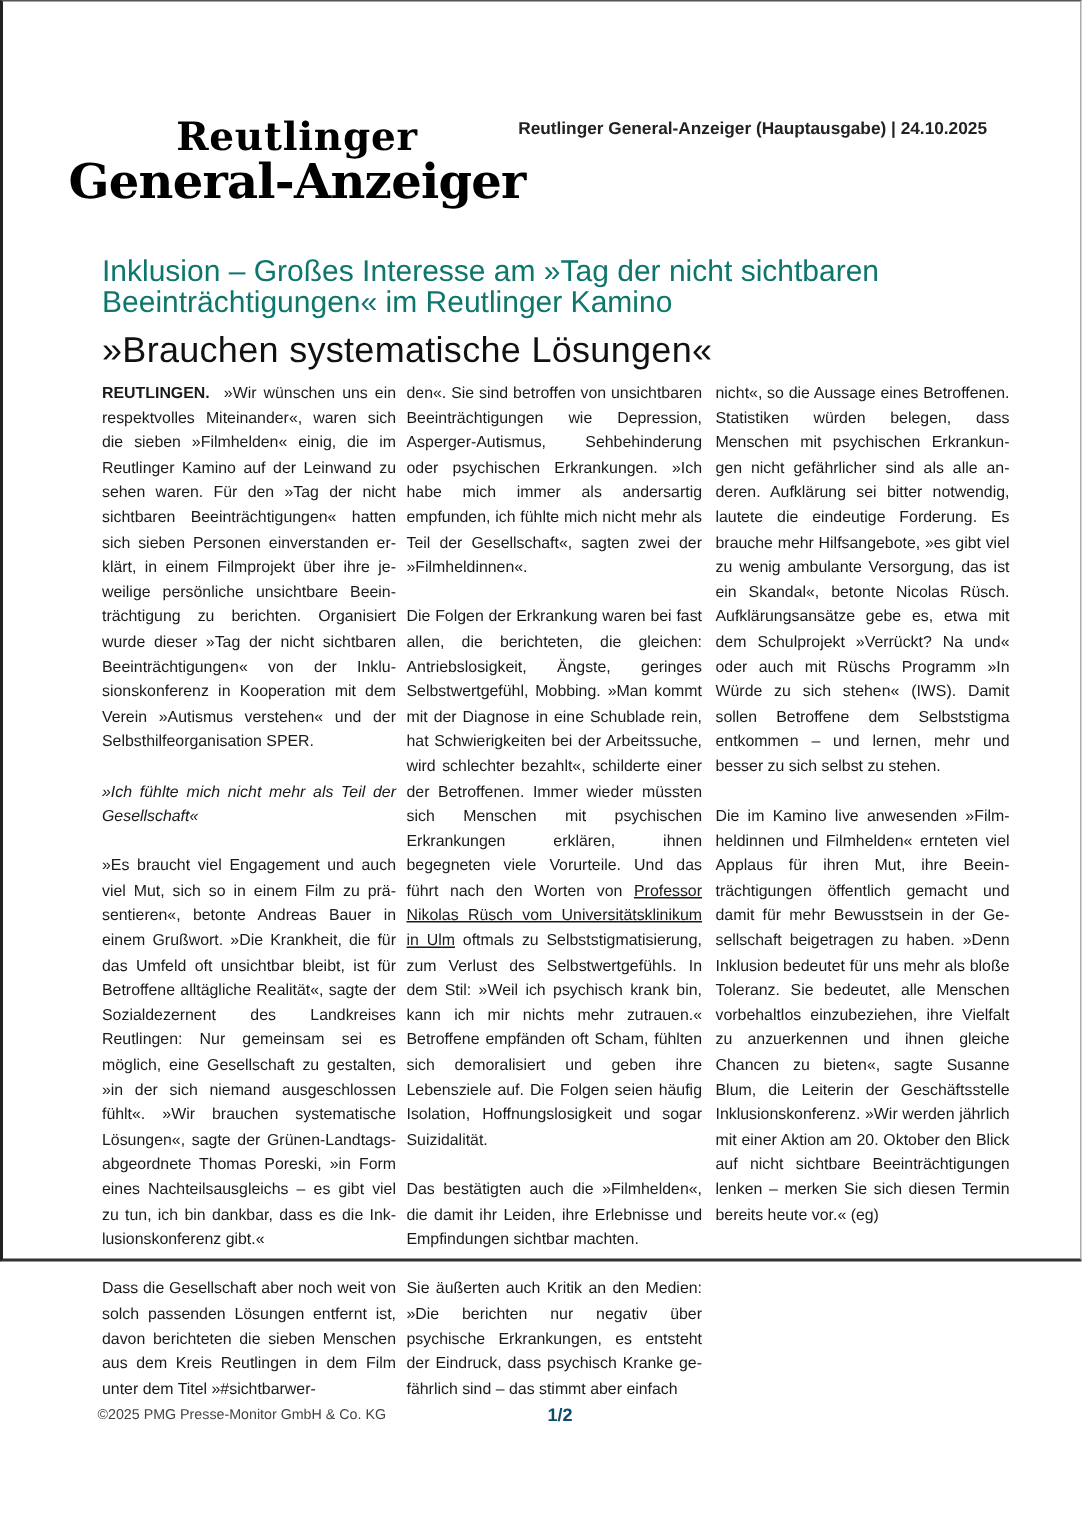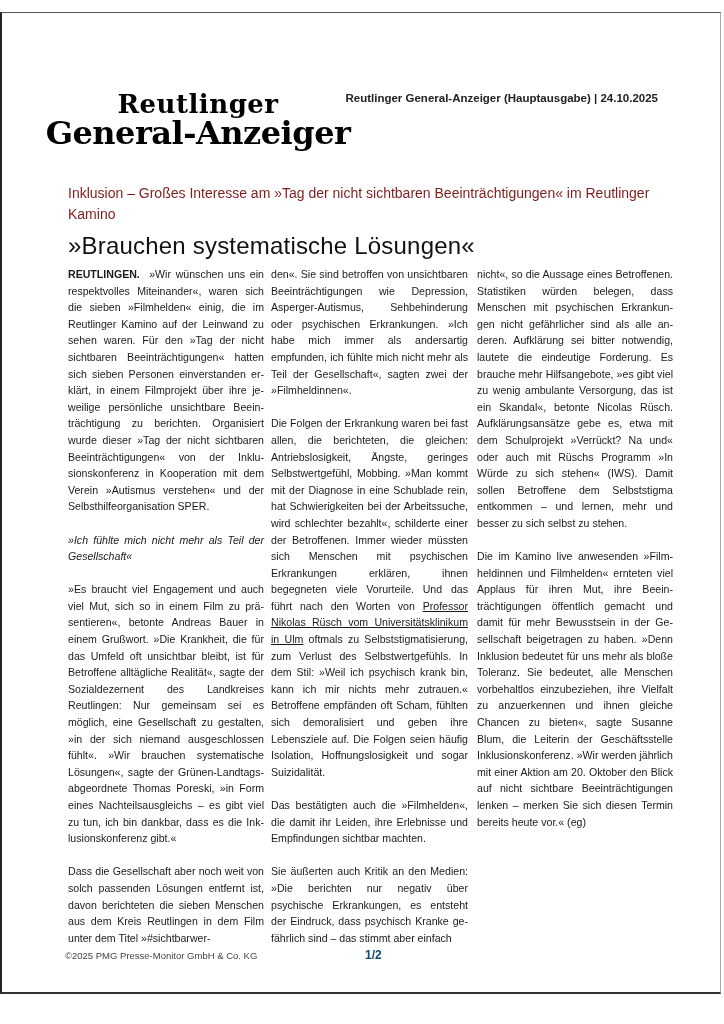--- a/index.html
+++ b/index.html
@@ -2,39 +2,39 @@
 <html><head>
 <meta charset="utf-8">
 <style>
   html, body { margin: 0; padding: 0; }
   body {
     width: 724px; height: 1024px; position: relative; overflow: hidden;
     background: #ffffff; color: #1a1a1a;
     font-family: "DejaVu Sans", "Liberation Sans", sans-serif;
   }
   .page-frame {
-    position: absolute; left: 0; top: 12px; width: 721px; height: 982px;
+    position: absolute; left: 0; top: 0; width: 721px; height: 841px;
     border-left: 2px solid #222; border-top: 1px solid #555; border-bottom: 2px solid #333; border-right: 1px solid #aaa;
     box-sizing: border-box;
   }
   .masthead {
     position: absolute; left: 66px; top: 78px; width: 300px;
     font-family: "DejaVu Serif", "Liberation Serif", serif; font-weight: bold; color: #000;
     text-align: center; line-height: 1;
   }
   .masthead .line1 { font-size: 26px; letter-spacing: 0.5px; display:block; margin-left: -40px; }
   .masthead .line2 { font-size: 32px; letter-spacing: -0.5px; display:block; margin-top: 0; margin-left: -40px; }
   .meta {
     position: absolute; right: 62px; top: 79px; text-align: center;
     font-family: "Liberation Sans", sans-serif; font-size: 11.5px; font-weight: bold; color: #222;
   }
   .meta .weblink { display: block; margin-top: 3px; color: #555; text-decoration: underline; font-weight: bold; }
   .kicker {
     position: absolute; left: 66px; top: 170px; width: 600px;
-    font-family: "Liberation Sans", sans-serif; font-size: 14px; line-height: 21px; color: #7f1d1d;
+    font-family: "Liberation Sans", sans-serif; font-size: 20px; line-height: 21px; color: #0f766e;
   }
   .headline {
     position: absolute; left: 66px; top: 219px; width: 600px;
     font-family: "Liberation Sans", sans-serif; font-size: 24px; color: #111; letter-spacing: 0.2px;
   }
   .col {
     position: absolute; top: 253px; width: 196px;
     font-family: "Liberation Sans", sans-serif; font-size: 10.6px; line-height: 16.6px; color: #1a1a1a;
     text-align: justify; hyphens: manual;
   }

